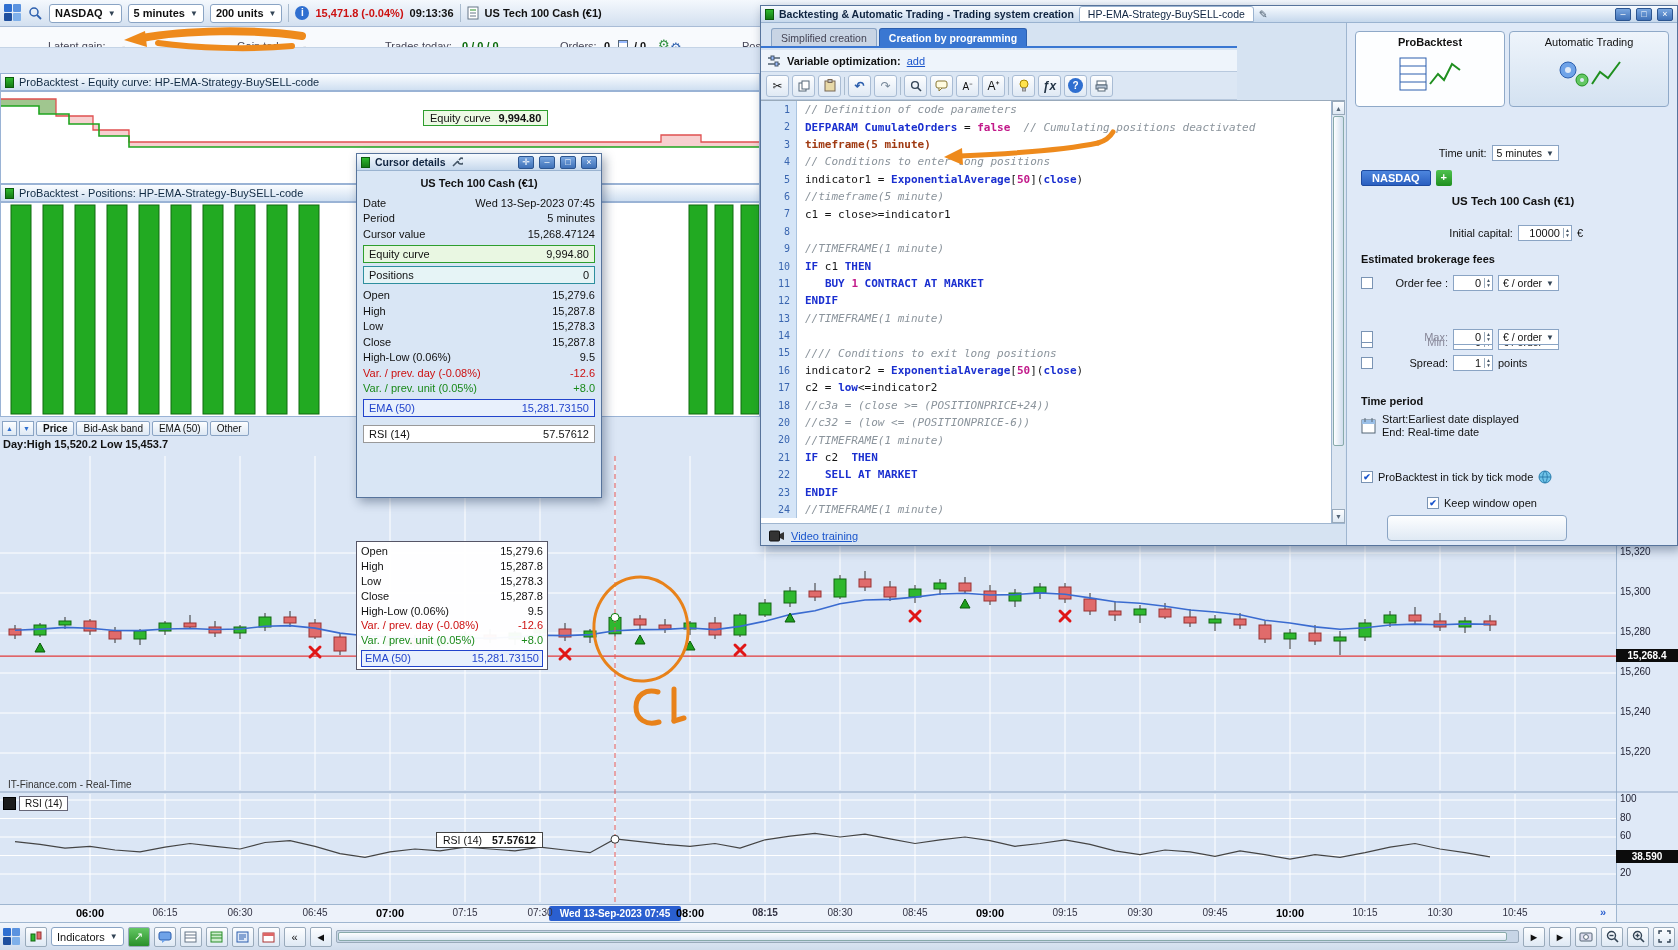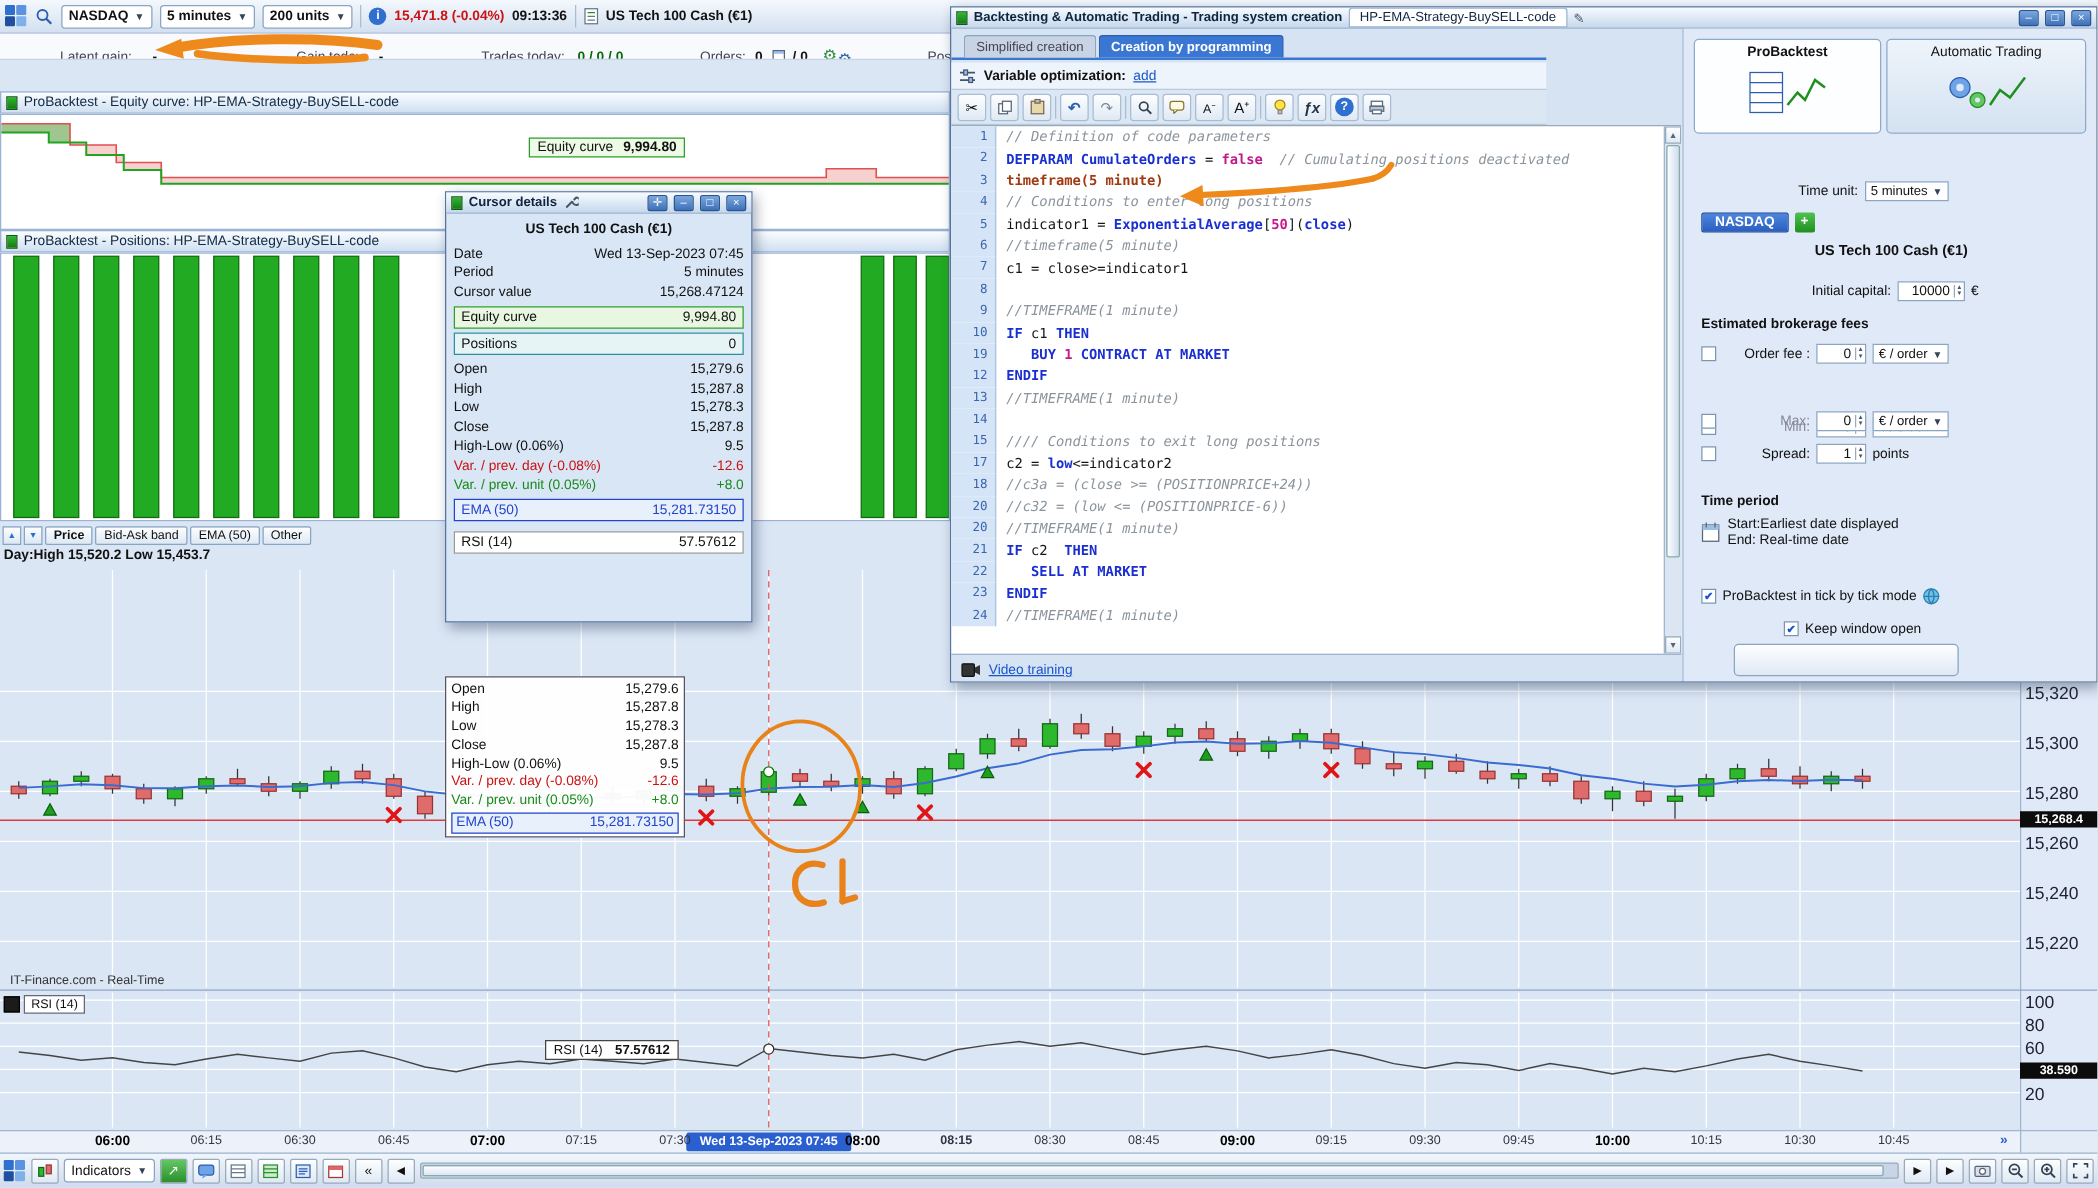--- a/index.html
+++ b/index.html
@@ -33,21 +33,21 @@
 #equity-tag{position:absolute;left:423px;top:110px;z-index:3;background:#edfae5;border:1px solid #2e9e2e;padding:1px 6px;font-size:11px;display:flex;gap:8px}
 #positions-chart{position:absolute;left:0;top:202px;width:760px;height:215px;background:#fff;border:1px solid #9ab3d5;z-index:3}
 #chart-btns{position:absolute;left:2px;top:420px;height:17px;display:flex;gap:2px;z-index:3;align-items:center}
 .cbtn-s{height:15px;background:linear-gradient(#fdfeff,#dde8f4);border:1px solid #8aa4c4;border-radius:2px;font-size:10px;padding:0 6px;display:flex;align-items:center}
 .tinybtn{width:15px;height:15px;background:linear-gradient(#fdfeff,#dde8f4);border:1px solid #8aa4c4;font-size:7px;color:#2f6fd0;text-align:center;line-height:13px}
 #day-range{position:absolute;left:3px;top:438px;z-index:3;font-weight:bold;font-size:11px}
 
 #main-bg{position:absolute;left:0;top:454px;width:1616px;height:468px;background:#dbe6f5;z-index:0}
 #price-col{position:absolute;left:1616px;top:454px;width:62px;height:468px;background:#dfe9f7;border-left:1px solid #9fb6d0;z-index:1}
 #chart-svg{position:absolute;left:0;top:454px;z-index:1;pointer-events:none}
-.scale-label{position:absolute;left:4px;width:54px;font-size:14px;color:#223;z-index:2}
+.scale-label{position:absolute;left:4px;width:54px;font-size:10px;color:#223;z-index:2}
 .price-tag{position:absolute;left:0;width:62px;background:#0c0c0c;color:#fff;font-size:10px;font-weight:bold;text-align:center;padding:1px 0;z-index:3}
 #ohlc-box{position:absolute;left:356px;top:541px;width:192px;background:rgba(255,255,255,.96);border:1px solid #556;z-index:2;padding:2px 4px}
 .orow{display:flex;justify-content:space-between;height:14.8px;align-items:center;font-size:11px}
 .orow.neg,.orow.neg *{color:#cc1111}
 .orow.pos,.orow.pos *{color:#1a8a1a}
 .orow.ema{border:1px solid #2244cc;background:#e8f0fc;margin-top:2px;padding:0 3px;height:17px}
 .orow.ema *{color:#2244cc}
 #watermark{position:absolute;left:8px;top:779px;z-index:2;font-size:10px;color:#333}
 #rsi-btn{position:absolute;left:3px;top:796px;z-index:2;display:flex;gap:3px;align-items:center}
 #rsi-btn .sq{width:13px;height:13px;background:#1b1b1b;border:1px solid #000}
@@ -687,25 +687,26 @@
           <div class="code-line"><span class="ln">1</span><span class="ct"><span class="cmt">// Definition of code parameters</span></span></div>
           <div class="code-line"><span class="ln">2</span><span class="ct"><span class="kw">DEFPARAM CumulateOrders</span><span class="pl"> = </span><span class="lit">false</span><span class="pl">  </span><span class="cmt">// Cumulating positions deactivated</span></span></div>
           <div class="code-line"><span class="ln">3</span><span class="ct"><span class="tf">timeframe(5 minute)</span></span></div>
           <div class="code-line"><span class="ln">4</span><span class="ct"><span class="cmt">// Conditions to enter long positions</span></span></div>
           <div class="code-line"><span class="ln">5</span><span class="ct"><span class="pl">indicator1 = </span><span class="kw">ExponentialAverage</span><span class="pl">[</span><span class="lit">50</span><span class="pl">]</span><span class="pl">(</span><span class="kw">close</span><span class="pl">)</span></span></div>
           <div class="code-line"><span class="ln">6</span><span class="ct"><span class="cmt">//timeframe(5 minute)</span></span></div>
           <div class="code-line"><span class="ln">7</span><span class="ct"><span class="pl">c1 = close&gt;=indicator1</span></span></div>
           <div class="code-line"><span class="ln">8</span><span class="ct"></span></div>
           <div class="code-line"><span class="ln">9</span><span class="ct"><span class="cmt">//TIMEFRAME(1 minute)</span></span></div>
           <div class="code-line"><span class="ln">10</span><span class="ct"><span class="kw">IF</span><span class="pl"> c1 </span><span class="kw">THEN</span></span></div>
-          <div class="code-line"><span class="ln">19</span><span class="ct"><span class="pl">   </span><span class="kw">BUY </span><span class="lit">1</span><span class="kw"> CONTRACT AT MARKET</span></span></div>
+          <div class="code-line"><span class="ln">11</span><span class="ct"><span class="pl">   </span><span class="kw">BUY </span><span class="lit">1</span><span class="kw"> CONTRACT AT MARKET</span></span></div>
           <div class="code-line"><span class="ln">12</span><span class="ct"><span class="kw">ENDIF</span></span></div>
           <div class="code-line"><span class="ln">13</span><span class="ct"><span class="cmt">//TIMEFRAME(1 minute)</span></span></div>
           <div class="code-line"><span class="ln">14</span><span class="ct"></span></div>
           <div class="code-line"><span class="ln">15</span><span class="ct"><span class="cmt">//// Conditions to exit long positions</span></span></div>
+          <div class="code-line"><span class="ln">16</span><span class="ct"><span class="pl">indicator2 = </span><span class="kw">ExponentialAverage</span><span class="pl">[</span><span class="lit">50</span><span class="pl">]</span><span class="pl">(</span><span class="kw">close</span><span class="pl">)</span></span></div>
           <div class="code-line"><span class="ln">17</span><span class="ct"><span class="pl">c2 = </span><span class="kw">low</span><span class="pl">&lt;=indicator2</span></span></div>
           <div class="code-line"><span class="ln">18</span><span class="ct"><span class="cmt">//c3a = (close &gt;= (POSITIONPRICE+24))</span></span></div>
           <div class="code-line"><span class="ln">20</span><span class="ct"><span class="cmt">//c32 = (low &lt;= (POSITIONPRICE-6))</span></span></div>
           <div class="code-line"><span class="ln">20</span><span class="ct"><span class="cmt">//TIMEFRAME(1 minute)</span></span></div>
           <div class="code-line"><span class="ln">21</span><span class="ct"><span class="kw">IF</span><span class="pl"> c2  </span><span class="kw">THEN</span></span></div>
           <div class="code-line"><span class="ln">22</span><span class="ct"><span class="pl">   </span><span class="kw">SELL AT MARKET</span></span></div>
           <div class="code-line"><span class="ln">23</span><span class="ct"><span class="kw">ENDIF</span></span></div>
           <div class="code-line"><span class="ln">24</span><span class="ct"><span class="cmt">//TIMEFRAME(1 minute)</span></span></div>
         </div>
       <div id="bt-vscroll">

